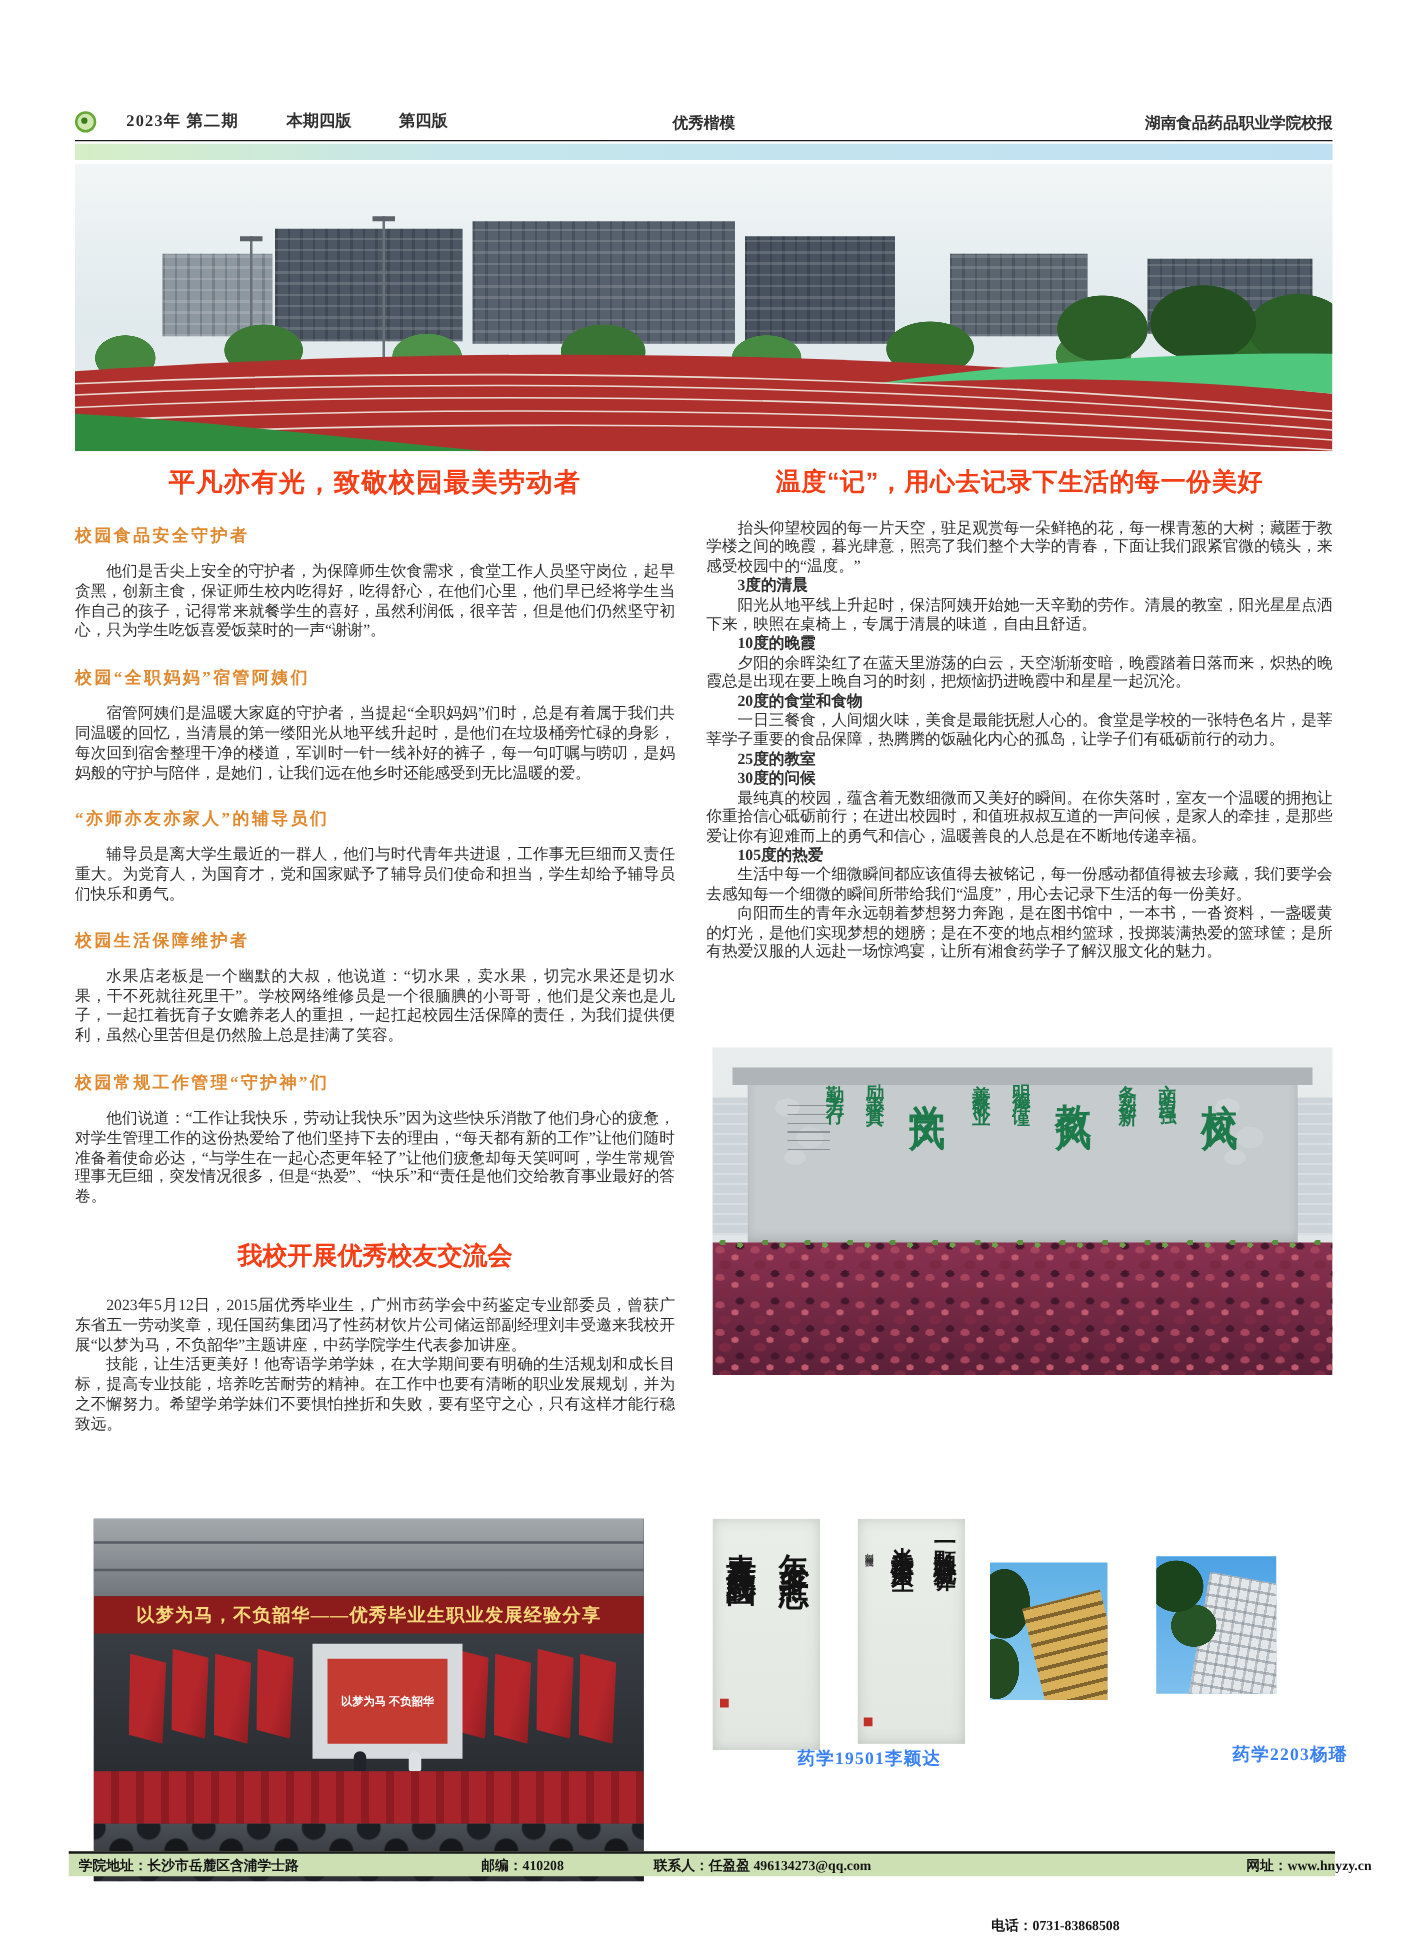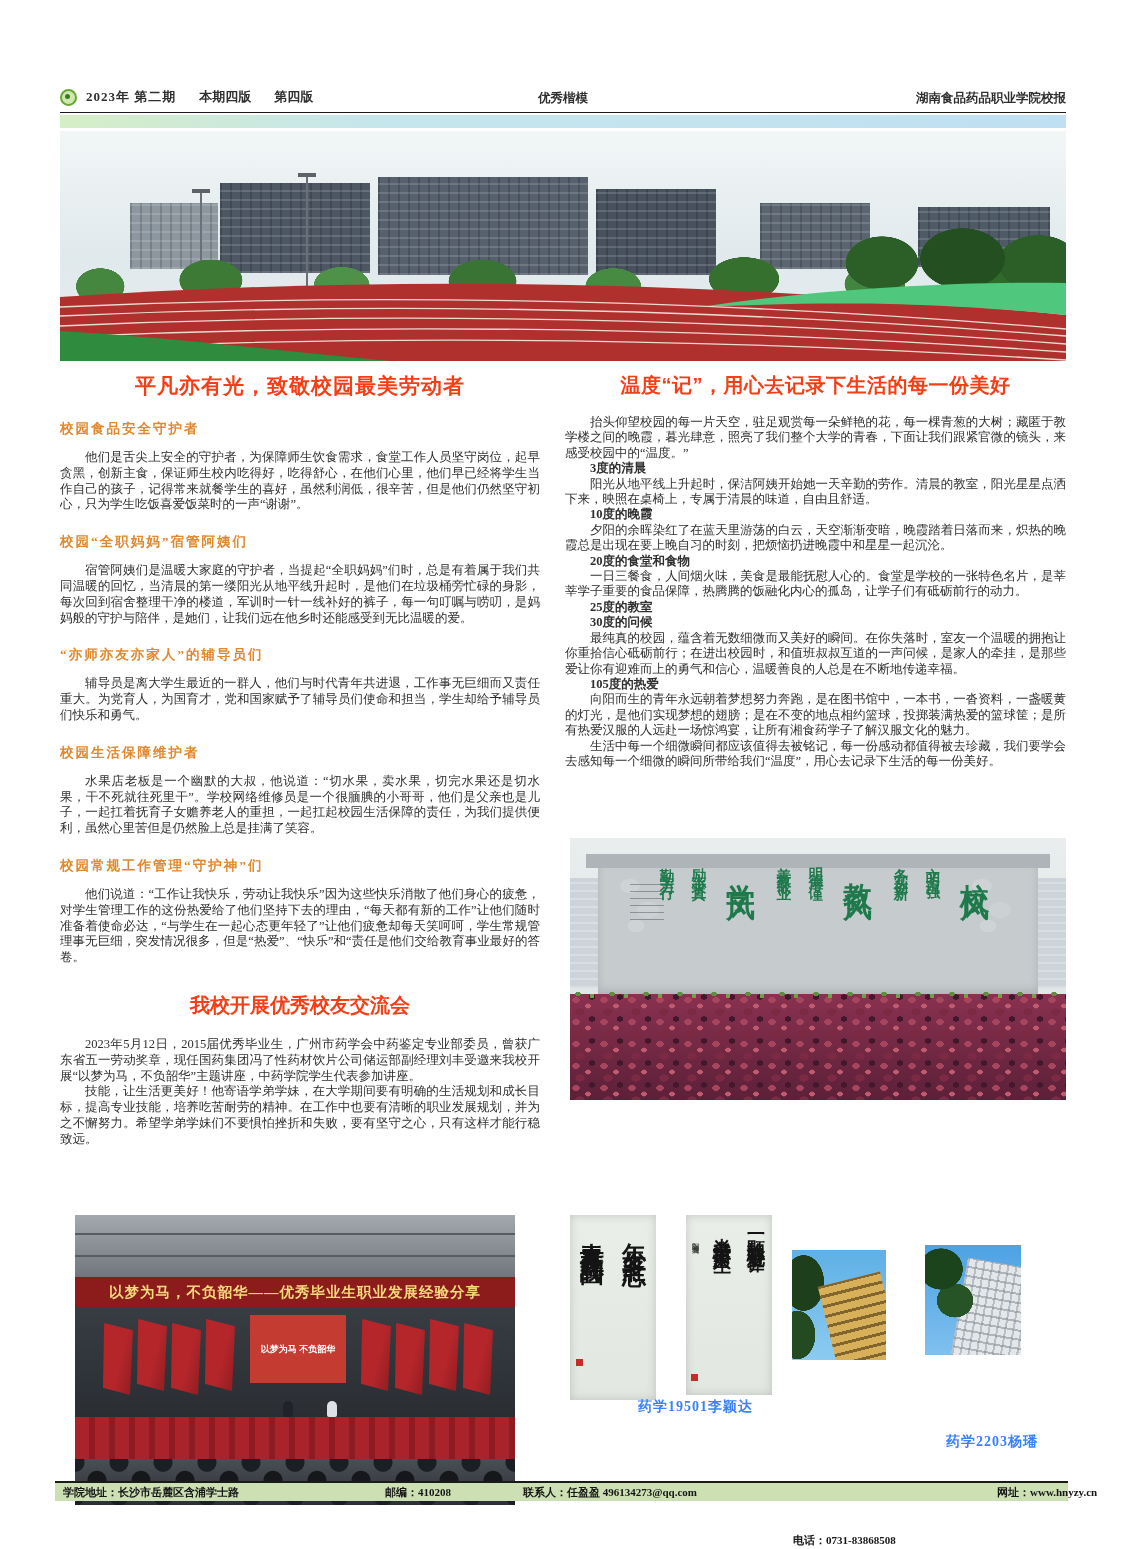--- a/index.html
+++ b/index.html
@@ -1,20 +1,20 @@
 <!DOCTYPE html>
 <html><head>
 <meta charset="utf-8">
 <style>
   html,body{margin:0;padding:0;background:#ffffff;}
   .page{position:relative;width:1124px;height:1549px;background:#fff;overflow:hidden;
         font-family:"Liberation Serif","DejaVu Serif",serif;color:#2f2f2f;}
   
   .hdr{position:absolute;left:60px;top:88px;width:1006px;height:22px;font-size:13px;font-weight:700;}
-  .hdr-left{position:absolute;left:0;top:0;display:flex;align-items:center;gap:9px;}
+  .hdr-left{position:absolute;left:0;top:0;display:flex;align-items:center;gap:24px;}
   .hdr-dot{width:13px;height:13px;border-radius:50%;background:#cfe8b0;border:2px solid #67a834;position:relative;}
   .hdr-dot::after{content:"";position:absolute;left:3px;top:3px;width:5px;height:5px;border-radius:50%;background:#3d7a1e;}
   .hdr-issue{letter-spacing:1px;}
   .hdr-mid{position:absolute;left:0;width:100%;text-align:center;top:2px;font-size:12.5px;}
   .hdr-right{position:absolute;right:0;top:2px;font-size:12.5px;}
   .hdr-rule{position:absolute;left:60px;top:112px;width:1006px;height:1px;background:#1a1a1a;}
   .hdr-grad{position:absolute;left:60px;top:115px;width:1006px;height:13px;
             background:linear-gradient(90deg,#d6eec6,#c6e6ec 30%,#bfe0f2);}
   
   .photo-top{position:absolute;left:60px;top:131px;width:1006px;height:230px;overflow:hidden;
@@ -54,21 +54,21 @@
   
   .photo-lect{position:absolute;left:75px;top:1215px;width:440px;height:290px;overflow:hidden;background:#2e3338;}
   .lect-ceiling{position:absolute;left:0;top:0;width:100%;height:62px;background:linear-gradient(#a3a9ad,#70767b);}
   .lect-pipe{position:absolute;height:2px;background:#565c61;}
   .lect-banner{position:absolute;left:0;top:62px;width:100%;height:30px;background:#8c1c1c;
                display:flex;align-items:center;justify-content:center;}
   .lect-banner span{color:#f7d97c;font-size:14.5px;font-weight:700;letter-spacing:1px;white-space:nowrap;}
   .lect-stage{position:absolute;left:0;top:92px;width:100%;height:110px;background:linear-gradient(#383d43,#2a2e33);}
   .flag{position:absolute;width:30px;height:72px;background:linear-gradient(105deg,#b5262b 55%,#8e1c20);
         clip-path:polygon(4% 0,100% 10%,90% 100%,0 90%);}
-  .screen{position:absolute;left:175px;top:100px;width:96px;height:68px;background:#d7dadd;padding:0;}
+  .screen{position:absolute;left:175px;top:100px;width:96px;height:68px;background:#d7dadd;padding:12px;}
   .slide{width:100%;height:100%;background:#c43b31;display:flex;align-items:center;justify-content:center;}
   .slide span{color:#fff;font-size:9px;font-weight:700;font-family:"Liberation Sans","DejaVu Sans",sans-serif;}
   .lect-table{position:absolute;left:0;top:202px;width:100%;height:42px;
       background:repeating-linear-gradient(90deg,#a8242a 0 14px,#8d1b21 14px 20px);}
   .lect-aud{position:absolute;left:0;top:244px;width:100%;height:46px;
       background-image:
         radial-gradient(circle at 50% 45%,#15171b 9px,transparent 10px),
         radial-gradient(circle at 50% 45%,#1b1e23 9px,transparent 10px),
         linear-gradient(#4a4f55,#2c2f34);
       background-size:44px 34px,44px 34px,100% 100%;
@@ -234,22 +234,22 @@
     <p class="entry-h">3度的清晨</p>
     <p class="body-p">阳光从地平线上升起时，保洁阿姨开始她一天辛勤的劳作。清晨的教室，阳光星星点洒下来，映照在桌椅上，专属于清晨的味道，自由且舒适。</p>
     <p class="entry-h">10度的晚霞</p>
     <p class="body-p">夕阳的余晖染红了在蓝天里游荡的白云，天空渐渐变暗，晚霞踏着日落而来，炽热的晚霞总是出现在要上晚自习的时刻，把烦恼扔进晚霞中和星星一起沉沦。</p>
     <p class="entry-h">20度的食堂和食物</p>
     <p class="body-p">一日三餐食，人间烟火味，美食是最能抚慰人心的。食堂是学校的一张特色名片，是莘莘学子重要的食品保障，热腾腾的饭融化内心的孤岛，让学子们有砥砺前行的动力。</p>
     <p class="entry-h">25度的教室</p>
     <p class="entry-h">30度的问候</p>
     <p class="body-p">最纯真的校园，蕴含着无数细微而又美好的瞬间。在你失落时，室友一个温暖的拥抱让你重拾信心砥砺前行；在进出校园时，和值班叔叔互道的一声问候，是家人的牵挂，是那些爱让你有迎难而上的勇气和信心，温暖善良的人总是在不断地传递幸福。</p>
     <p class="entry-h">105度的热爱</p>
+    <p class="body-p">生活中每一个细微瞬间都应该值得去被铭记，每一份感动都值得被去珍藏，我们要学会去感知每一个细微的瞬间所带给我们“温度”，用心去记录下生活的每一份美好。</p>
     <p class="body-p">向阳而生的青年永远朝着梦想努力奔跑，是在图书馆中，一本书，一沓资料，一盏暖黄的灯光，是他们实现梦想的翅膀；是在不变的地点相约篮球，投掷装满热爱的篮球筐；是所有热爱汉服的人远赴一场惊鸿宴，让所有湘食药学子了解汉服文化的魅力。</p>
-    <p class="body-p">生活中每一个细微瞬间都应该值得去被铭记，每一份感动都值得被去珍藏，我们要学会去感知每一个细微的瞬间所带给我们“温度”，用心去记录下生活的每一份美好。</p>
   </div>
 
   <div class="photo-mon">
     <div class="mon-side" style="left:0;"></div>
     <div class="mon-side" style="right:0;"></div>
     <div class="mon-cap"></div>
     <div class="mon-body"></div>
     <div class="mon-relief" style="left:42px;"></div>
     <div class="mon-relief" style="right:42px;"></div>
     <div class="mon-inscript"></div>
@@ -281,21 +281,21 @@
   </div>
   <div class="subphoto p3" style="left:792px;top:1250px;width:94px;height:110px;">
     <div class="tree3"></div>
     <div class="bldgy"></div>
   </div>
   <div class="subphoto p4" style="left:925px;top:1245px;width:96px;height:110px;">
     <div class="bldgw"></div>
     <div class="tree4"></div>
   </div>
   <div class="caption" style="left:638px;top:1398px;">药学19501李颖达</div>
-  <div class="caption" style="left:946px;top:1395px;margin-top:38px;">药学2203杨璠</div>
+  <div class="caption" style="left:986px;top:1395px;">药学2203杨璠</div>
 
   <div class="footer">
     <span style="left:8px;">学院地址：长沙市岳麓区含浦学士路</span>
     <span style="left:330px;">邮编：410208</span>
     <span style="left:468px;">联系人：任盈盈 496134273@qq.com</span>
     <span style="left:738px;margin-top:48px;">电话：0731-83868508</span>
     <span style="left:942px;">网址：www.hnyzy.cn</span>
   </div>
 
 </div>

